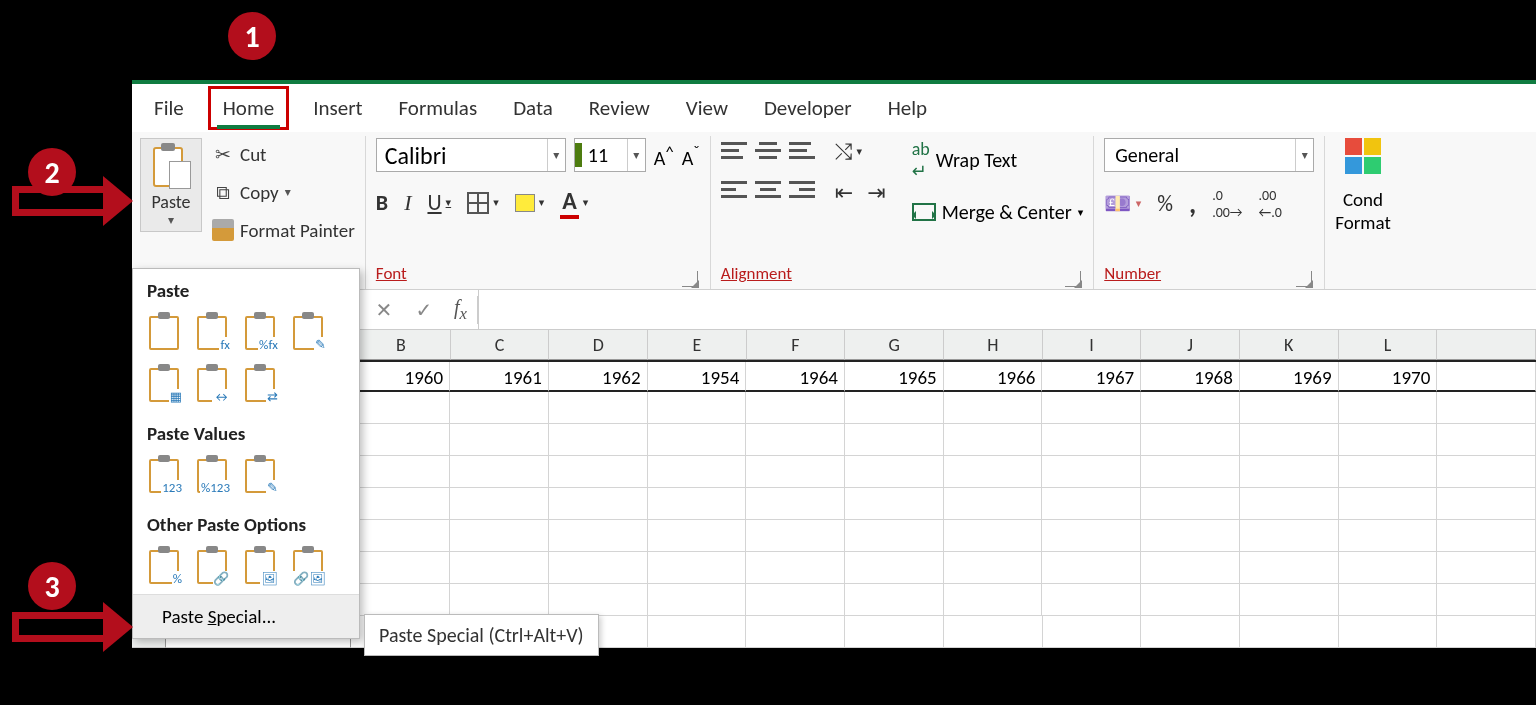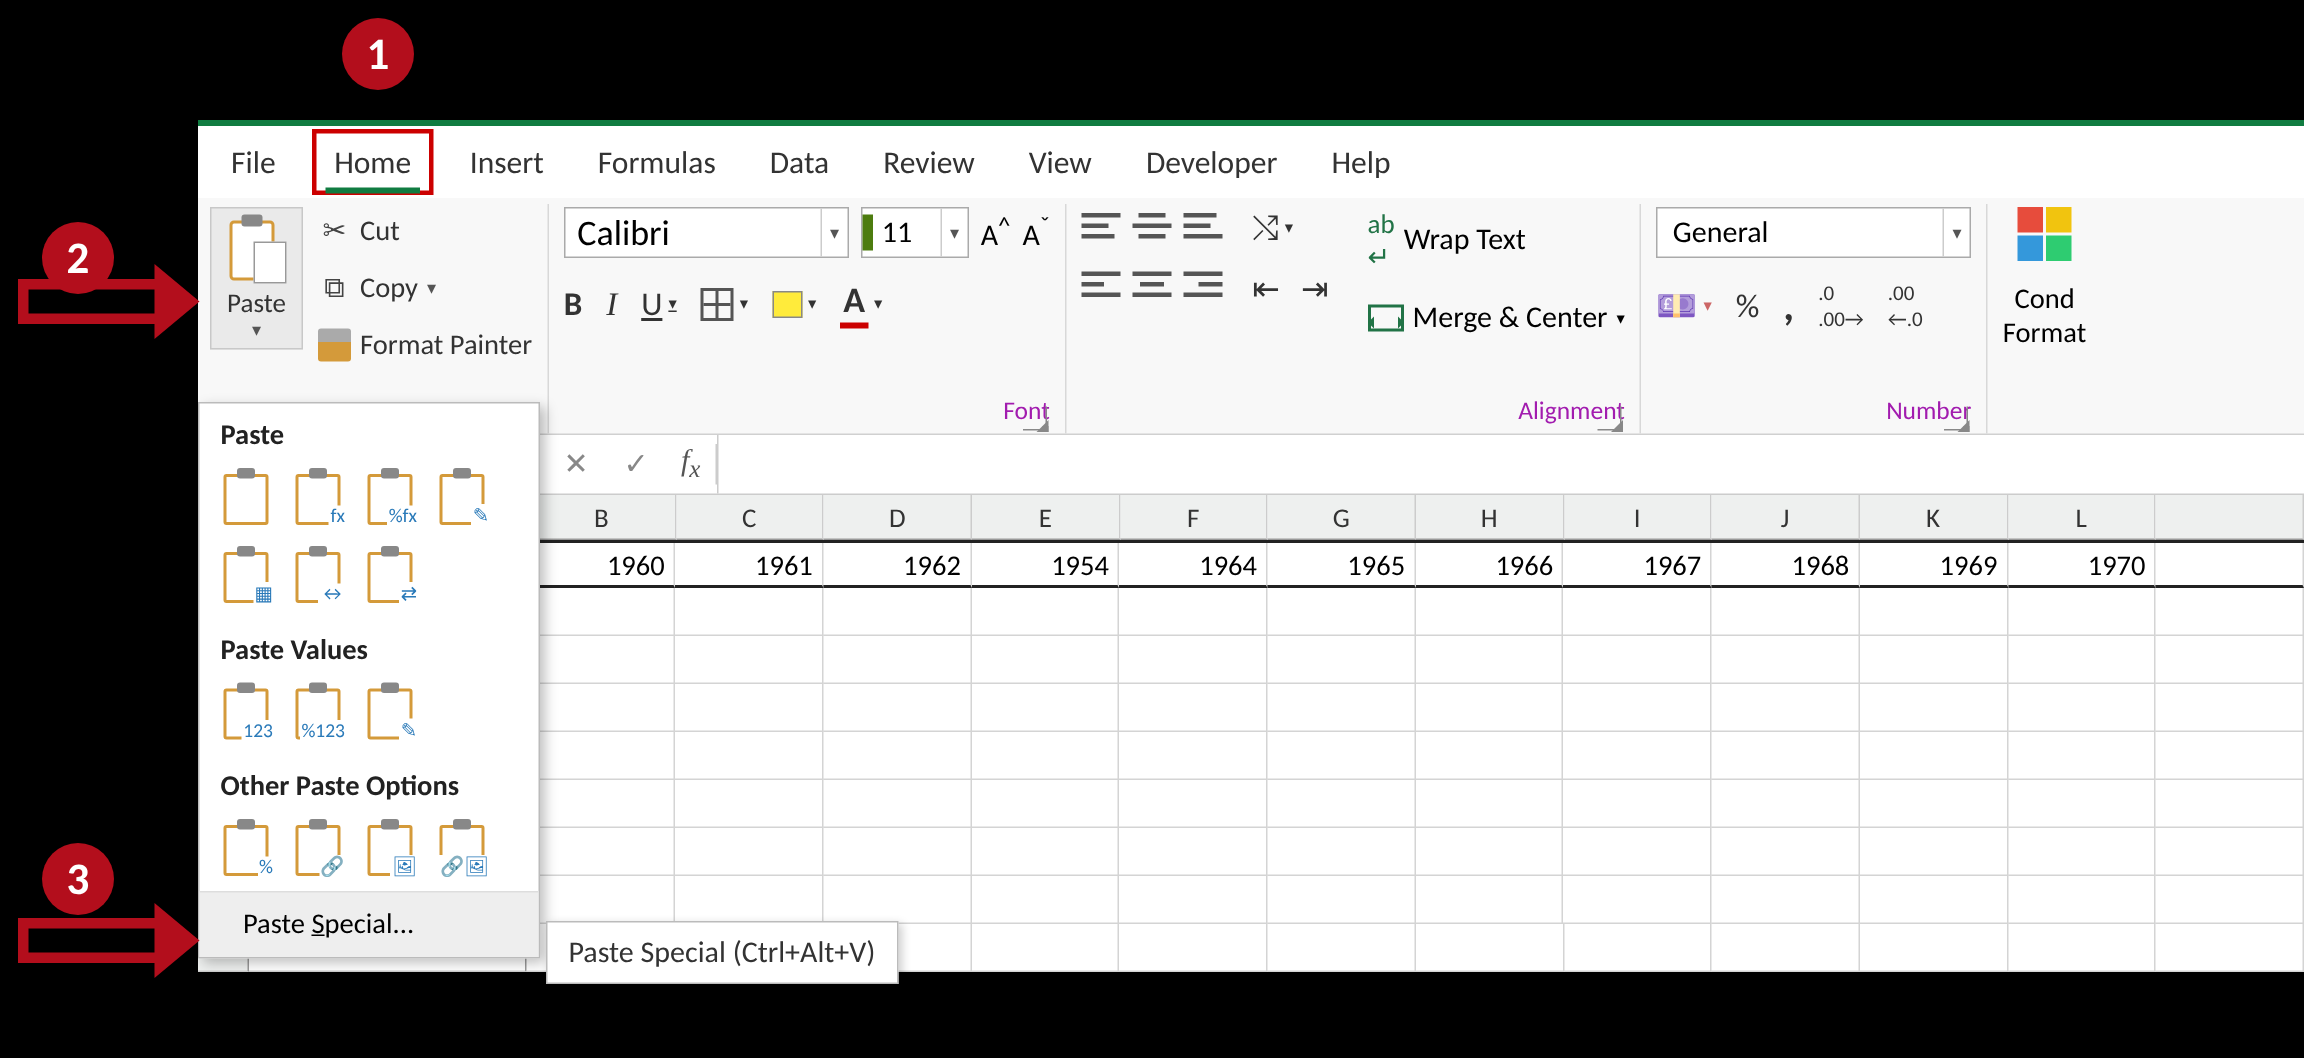--- a/index.html
+++ b/index.html
@@ -55,24 +55,25 @@
   .group {
     display: flex;
     flex-direction: column;
     border-right: 1px solid #d8d8d8;
     padding: 2px 10px 0 10px;
     position: relative;
   }
   .group-body { flex: 1; display: flex; align-items: flex-start; gap: 10px; }
   .group-label {
     height: 26px;
-    text-align: right;
+    text-align: left;
     font-size: 17px;
-    color: #a21caf;
+    color: #b91c1c;
     position: relative;
+    text-decoration: underline;
   }
   .launcher {
     position: absolute;
     right: 2px; bottom: 2px;
     width: 16px; height: 16px;
     border: 1px solid #888;
     border-top: none; border-left: none;
   }
   .launcher::after {
     content: "";

